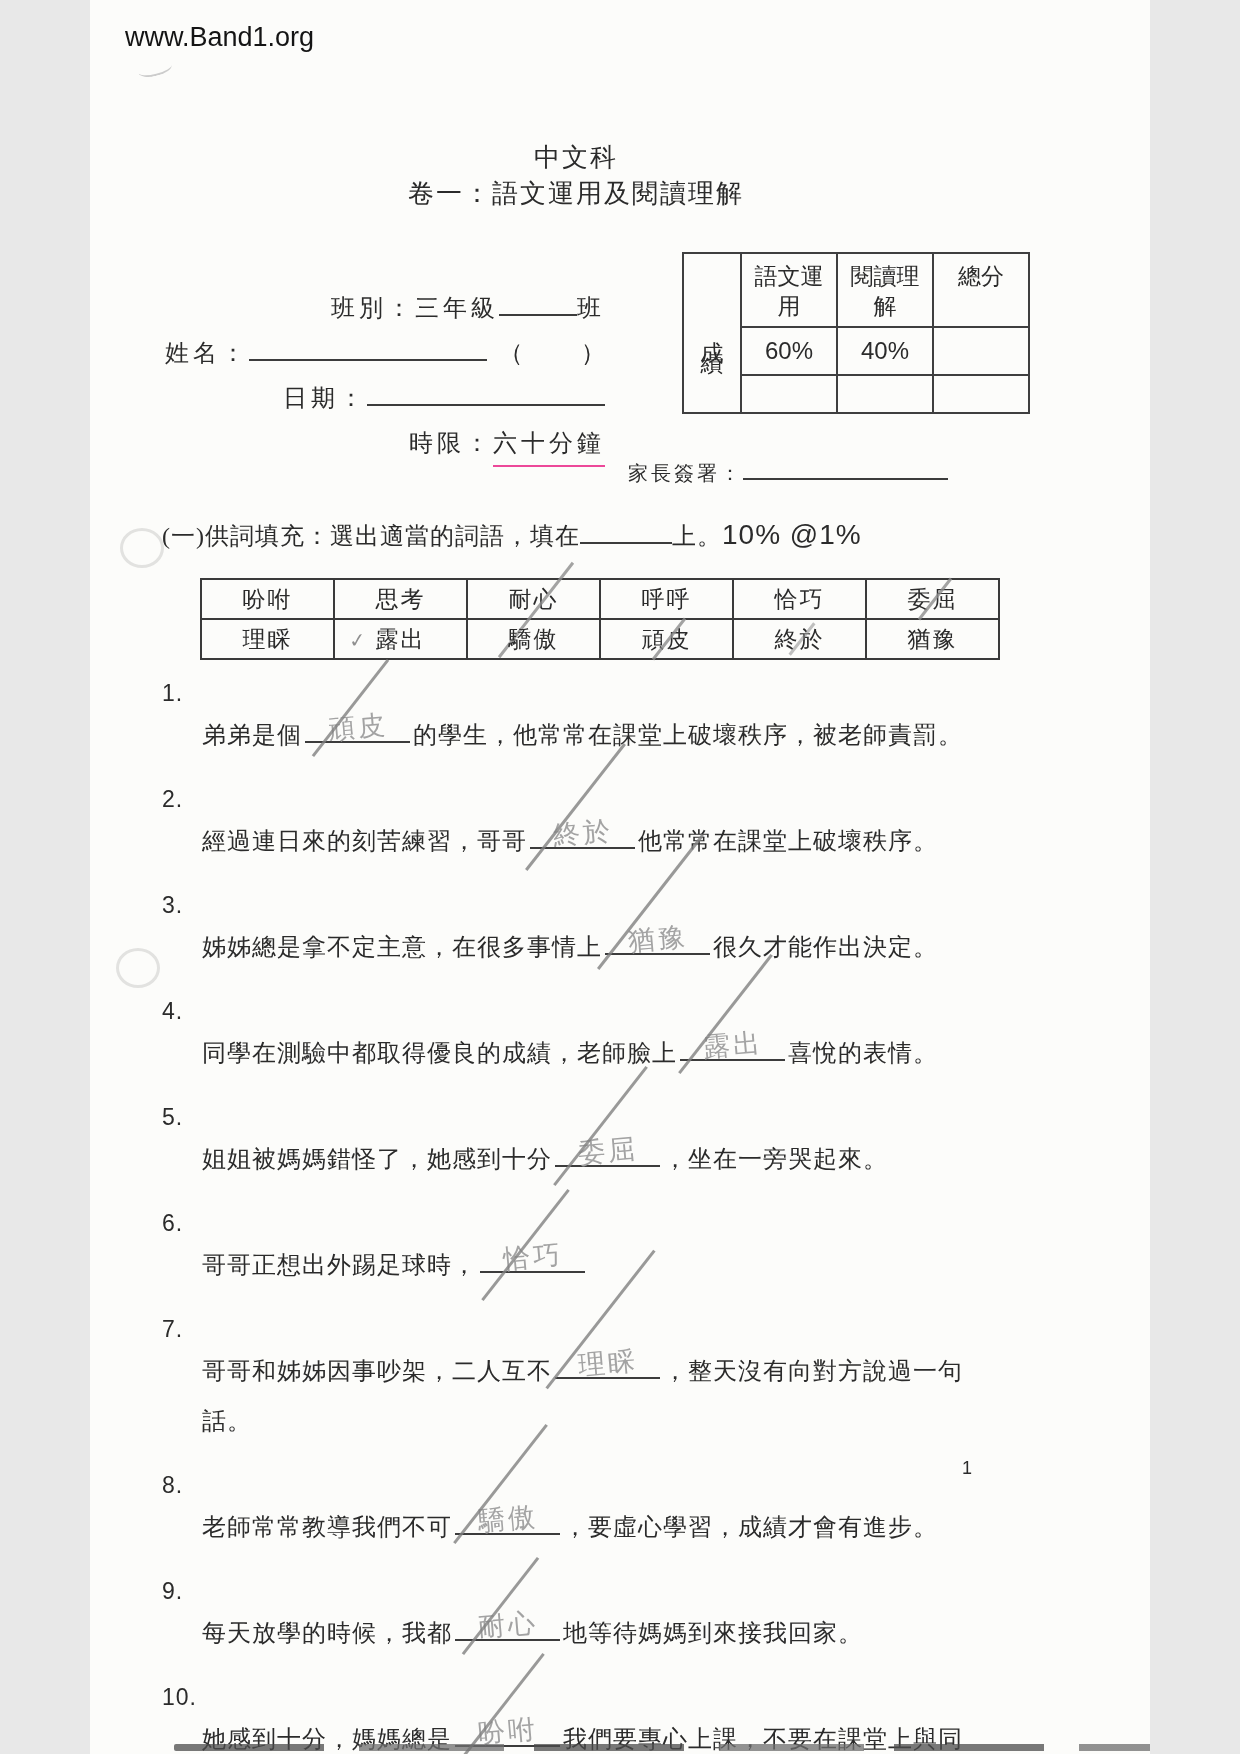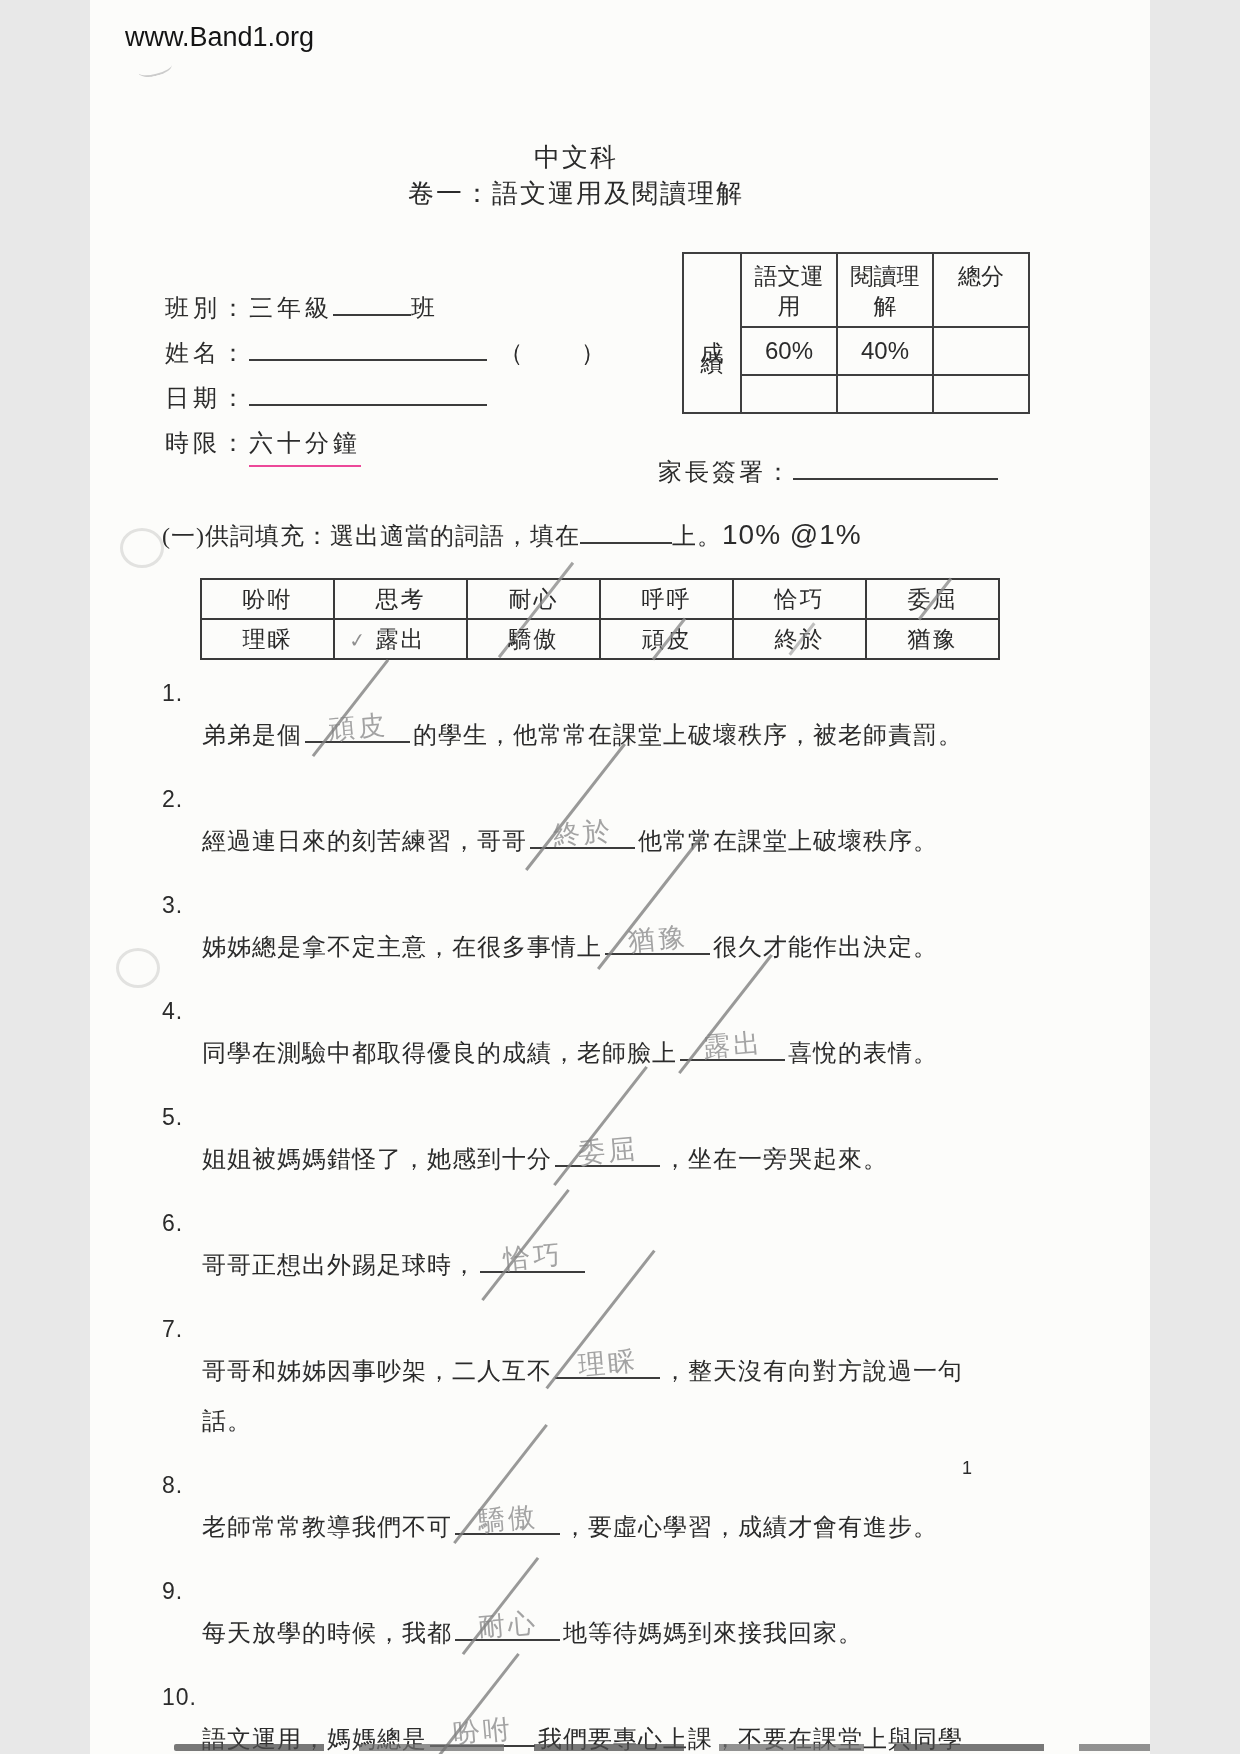--- a/index.html
+++ b/index.html
@@ -44,34 +44,34 @@
     writing-mode:vertical-rl;text-orientation:upright;
     letter-spacing:10px;padding:8px 6px;
   }
   .score-table .val{height:42px;font-family:"Liberation Sans","DejaVu Sans",sans-serif;font-size:24px;}
   .score-table .empty{height:32px;}
   
   .info-block{
     position:absolute;left:75px;top:286px;
     font-size:24px;letter-spacing:4px;
   }
-  .info-row{height:45px;line-height:45px;white-space:nowrap;}
+  .info-row{height:45px;line-height:45px;white-space:nowrap;text-align:right;}
   .u-line{
     display:inline-block;border-bottom:2px solid #3c3c3c;
     height:26px;vertical-align:baseline;
   }
   .u-class{width:78px;}
   .u-name{width:238px;}
   .u-date{width:238px;}
   .u-time{border-bottom:2px solid #ec4899;padding-bottom:9px;}
   .parens{letter-spacing:0;}
   .paren-gap{display:inline-block;width:58px;}
   .parent-sign{
-    position:absolute;left:568px;top:452px;
-    font-size:24px;letter-spacing:3px;line-height:34px;
+    position:absolute;left:538px;top:452px;
+    font-size:20px;letter-spacing:3px;line-height:34px;
   }
   .u-sign{width:205px;}
   
   .instruction{
     position:absolute;left:72px;top:516px;
     font-size:24px;letter-spacing:1px;line-height:34px;white-space:nowrap;
   }
   .u-inst{width:92px;}
   .pct{font-family:"Liberation Sans","DejaVu Sans",sans-serif;font-size:28px;}
   
@@ -274,21 +274,21 @@
       <span class="q-text"><span>老師常常教導我們不可</span><span class="blank"><span class="hw">驕傲</span><span class="slash"></span></span><span>，要虛心學習，成績才會有進步。</span></span>
     </div>
 
     <div class="question">
       <span class="q-num">9.</span>
       <span class="q-text"><span>每天放學的時候，我都</span><span class="blank"><span class="hw">耐心</span><span class="slash"></span></span><span>地等待媽媽到來接我回家。</span></span>
     </div>
 
     <div class="question">
       <span class="q-num">10.</span>
-      <span class="q-text"><span>語文運用，媽媽總是</span><span class="blank"><span class="hw">吩咐</span><span class="slash"></span></span><span>我們要專心上課，不要在課堂上與同學閒談。</span></span>
+      <span class="q-text"><span>她感到十分，媽媽總是</span><span class="blank"><span class="hw">吩咐</span><span class="slash"></span></span><span>我們要專心上課，不要在課堂上與同學閒談。</span></span>
     </div>
 
   </div>
 
   <div class="page-number">1</div>
 
   <div class="punch punch1"></div>
   <div class="punch punch2"></div>
   <div class="scan-bar"></div>
 

